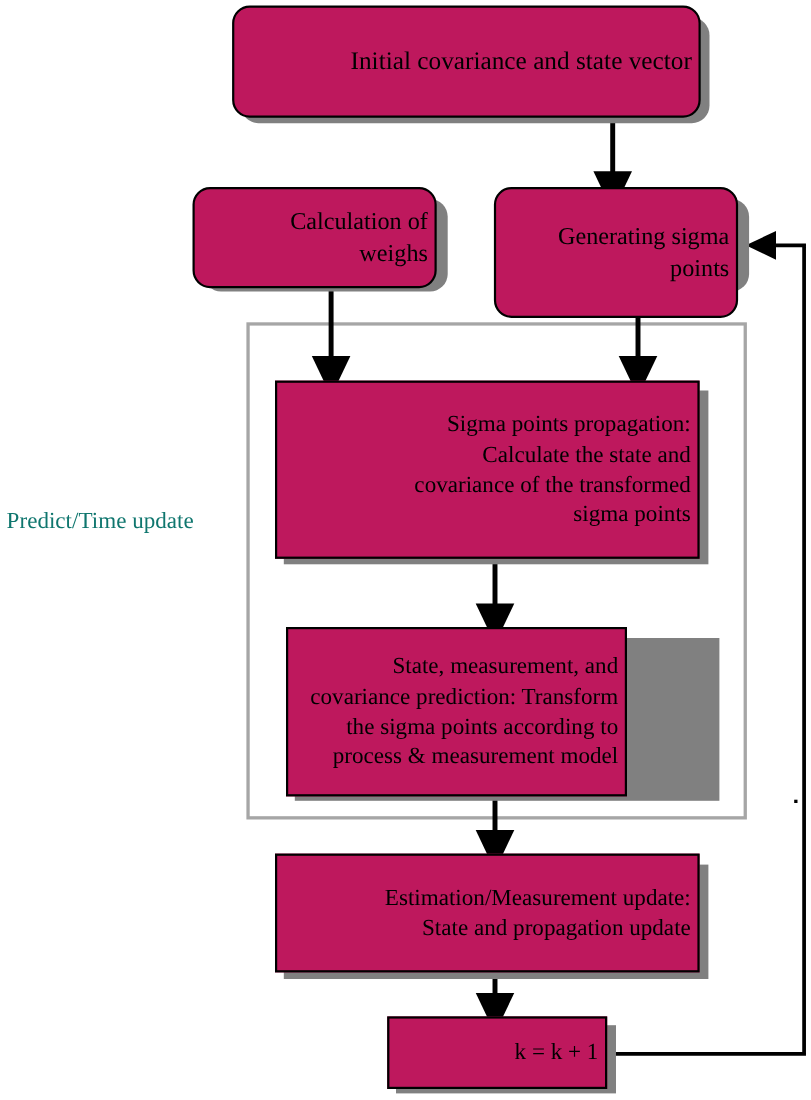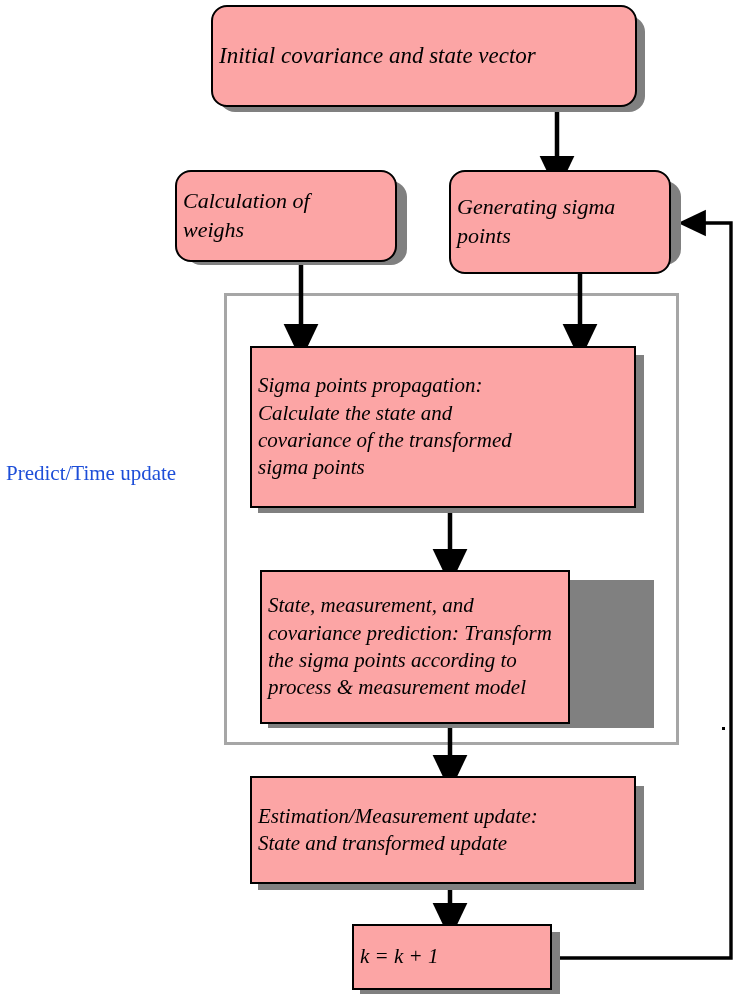--- a/index.html
+++ b/index.html
@@ -19,29 +19,28 @@
     position: absolute;
     left: 0;
     top: 0;
     width: 737px;
     height: 1000px;
     pointer-events: none;
   }
   .node {
     position: absolute;
     box-sizing: border-box;
-    background: #fca5a5;
+    background: #be185d;
     border: 2.5px solid #000000;
     display: flex;
     align-items: center;
     justify-content: center;
-    text-align: left;
+    text-align: right;
     color: #000000;
     z-index: 3;
-    font-style: italic;
   }
   .node .label {
     display: block;
     width: 100%;
     padding: 0 6px;
     line-height: 1.30;
     white-space: pre-line;
   }
   .rounded {
     border-radius: 16px;
@@ -56,21 +55,21 @@
   }
   .group-frame {
     position: absolute;
     box-sizing: border-box;
     border: 3px solid #a6a6a6;
     background: transparent;
     z-index: 0;
   }
   .side-label {
     position: absolute;
-    color: #1d4ed8;
+    color: #0f766e;
     white-space: nowrap;
     z-index: 3;
   }
   .speck {
     position: absolute;
     background: #000000;
     z-index: 2;
   }
 </style>
 </head>
@@ -128,42 +127,42 @@
 
   <div class="node rounded" style="left:211px; top:5px; width:426px; height:102px; font-size:23px;">
     <span class="label">Initial covariance and state vector</span>
   </div>
 
   <div class="node rounded" style="left:175px; top:170px; width:222px; height:92px; font-size:22px;">
     <span class="label">Calculation of
 weighs</span>
   </div>
 
-  <div class="node rounded" style="left:449px; top:170px; width:222px; height:104px; font-size:22px;">
+  <div class="node rounded" style="left:449px; top:170px; width:222px; height:119px; font-size:22px;">
     <span class="label">Generating sigma
 points</span>
   </div>
 
   <div class="node" style="left:250px; top:346px; width:386px; height:162px; font-size:21px;">
     <span class="label">Sigma points propagation:
 Calculate the state and
 covariance of the transformed
 sigma points</span>
   </div>
 
   <div class="node" style="left:260px; top:570px; width:310px; height:154px; font-size:21px;">
     <span class="label">State, measurement, and
 covariance prediction: Transform
 the sigma points according to
 process &amp; measurement model</span>
   </div>
 
   <div class="node" style="left:250px; top:776px; width:386px; height:108px; font-size:21px;">
     <span class="label">Estimation/Measurement update:
-State and transformed update</span>
+State and propagation update</span>
   </div>
 
   <div class="node" style="left:352px; top:924px; width:200px; height:66px; font-size:21px;">
     <span class="label">k = k + 1</span>
   </div>
 
   <div class="side-label" style="left:6px; top:461px; font-size:21px;">Predict/Time update</div>
 
 </div>
 

